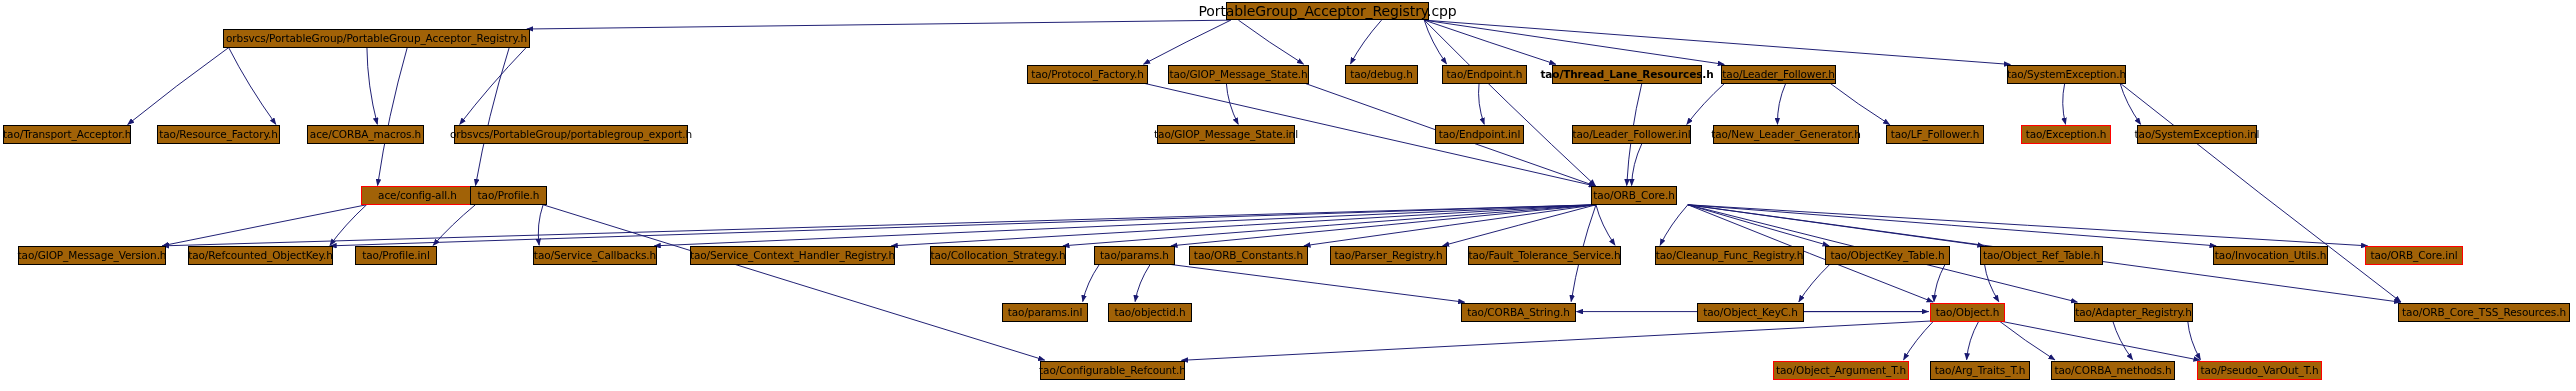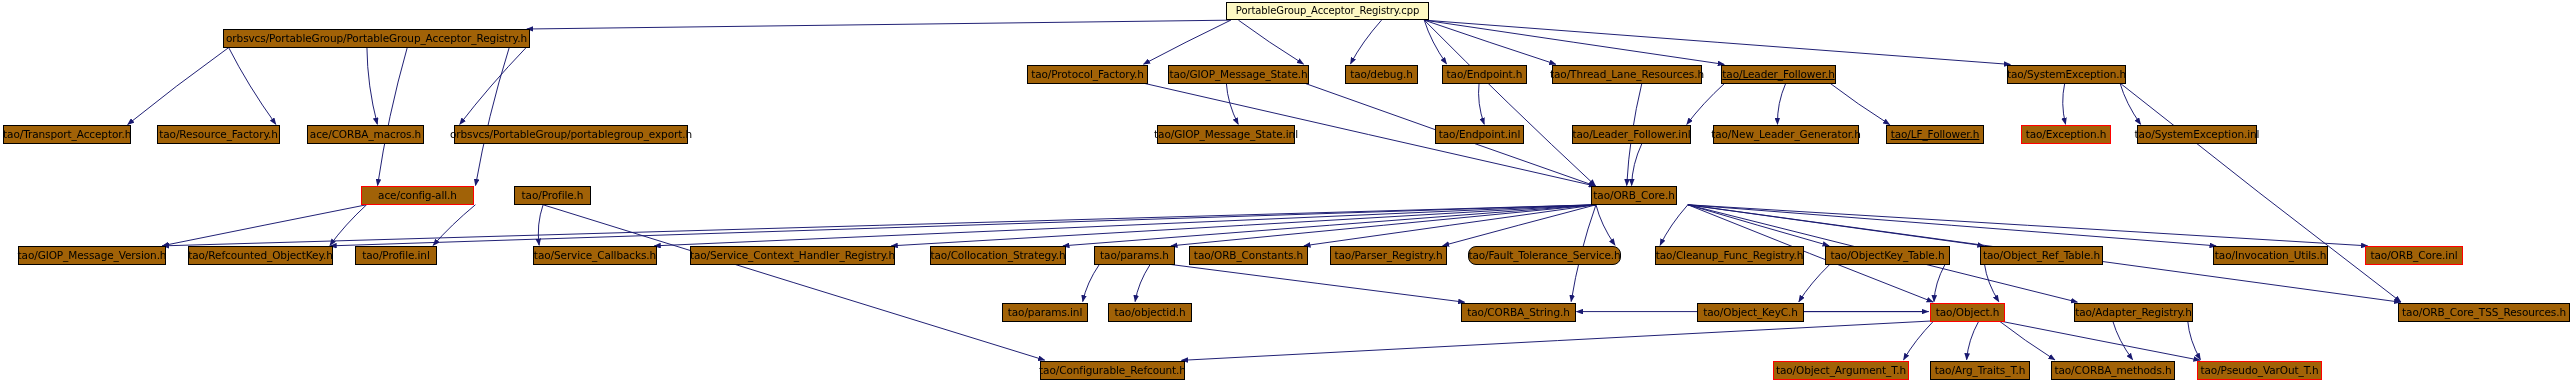--- a/index.html
+++ b/index.html
@@ -22,23 +22,23 @@
     line-height:1;
     white-space:nowrap;
     display:flex;
     align-items:center;
     justify-content:center;
     padding:0 4.8px;
     height:18.6px;
     letter-spacing:-0.1px;
   }
   .node.root{
-    background:#fef9c3;
+    background:#a16207;
     border:0.8px solid #000000;
-    font-size:10px;
+    font-size:14px;
   }
   .node.redborder{
     border:0.8px solid #ff0000;
   }
 </style>
 </head>
 <body>
 
 <div id="canvas">
   <svg id="edges" viewBox="0 0 3192 485" width="2576" height="391">
@@ -115,47 +115,47 @@
         <path d="M2712,398 Q2714.1411663701983,422.0246972717545 2727.6895982182887,446.04939454350904" fill="none" stroke="#191970" stroke-width="1.2" marker-end="url(#arrow)"></path>
       </g>
   </svg>
   <div id="node-layer">
       <div class="node root" style="left: 1226px; top: 1.6px; width: 203px;">PortableGroup_Acceptor_Registry.cpp</div>
       <div class="node" style="left: 223px; top: 29px; width: 307px;">orbsvcs/PortableGroup/PortableGroup_Acceptor_Registry.h</div>
       <div class="node" style="left: 1027px; top: 65px; width: 121px;">tao/Protocol_Factory.h</div>
       <div class="node" style="left: 1168px; top: 65px; width: 141px;">tao/GIOP_Message_State.h</div>
       <div class="node" style="left: 1345px; top: 65px; width: 73px;">tao/debug.h</div>
       <div class="node" style="left: 1442px; top: 65px; width: 85px;">tao/Endpoint.h</div>
-      <div class="node" style="left: 1552px; top: 65px; width: 150px;">tao/Thread_Lane_Resources.h</div>
+      <div class="node" style="left: 1552px; top: 65px; width: 150px; font-weight: bold;">tao/Thread_Lane_Resources.h</div>
       <div class="node" style="left: 1721px; top: 65px; width: 115px; text-decoration: underline;">tao/Leader_Follower.h</div>
       <div class="node" style="left: 2007px; top: 65px; width: 119px;">tao/SystemException.h</div>
       <div class="node" style="left: 3.2px; top: 125px; width: 128px;">tao/Transport_Acceptor.h</div>
       <div class="node" style="left: 157px; top: 125px; width: 123px;">tao/Resource_Factory.h</div>
       <div class="node" style="left: 307px; top: 125px; width: 117px;">ace/CORBA_macros.h</div>
       <div class="node" style="left: 454px; top: 125px; width: 234px;">orbsvcs/PortableGroup/portablegroup_export.h</div>
       <div class="node" style="left: 1157px; top: 125px; width: 138px;">tao/GIOP_Message_State.inl</div>
       <div class="node" style="left: 1435px; top: 125px; width: 89px;">tao/Endpoint.inl</div>
       <div class="node" style="left: 1572px; top: 125px; width: 119px; text-align: right;">tao/Leader_Follower.inl</div>
       <div class="node" style="left: 1713px; top: 125px; width: 146px;">tao/New_Leader_Generator.h</div>
-      <div class="node" style="left: 1886px; top: 125px; width: 98px; text-decoration: underline;">tao/LF_Follower.h</div>
+      <div class="node" style="left: 1886px; top: 125px; width: 98px;">tao/LF_Follower.h</div>
       <div class="node redborder" style="left: 2021px; top: 125px; width: 90px;">tao/Exception.h</div>
       <div class="node" style="left: 2137px; top: 125px; width: 120px;">tao/SystemException.inl</div>
       <div class="node redborder" style="left: 361px; top: 186px; width: 113px;">ace/config-all.h</div>
-      <div class="node" style="left: 470px; top: 186px; width: 77px; margin-left: 44px;">tao/Profile.h</div>
+      <div class="node" style="left: 470px; top: 186px; width: 77px;">tao/Profile.h</div>
       <div class="node" style="left: 1591px; top: 186px; width: 86px;">tao/ORB_Core.h</div>
       <div class="node" style="left: 18px; top: 246px; width: 148px;">tao/GIOP_Message_Version.h</div>
       <div class="node" style="left: 188px; top: 246px; width: 145px;">tao/Refcounted_ObjectKey.h</div>
       <div class="node" style="left: 355px; top: 246px; width: 82px;">tao/Profile.inl</div>
       <div class="node" style="left: 533px; top: 246px; width: 124px;">tao/Service_Callbacks.h</div>
       <div class="node" style="left: 690px; top: 246px; width: 205px;">tao/Service_Context_Handler_Registry.h</div>
       <div class="node" style="left: 930px; top: 246px; width: 136px;">tao/Collocation_Strategy.h</div>
       <div class="node" style="left: 1094px; top: 246px; width: 81px;">tao/params.h</div>
       <div class="node" style="left: 1189px; top: 246px; width: 119px;">tao/ORB_Constants.h</div>
       <div class="node" style="left: 1330px; top: 246px; width: 117px;">tao/Parser_Registry.h</div>
-      <div class="node" style="left: 1468px; top: 246px; width: 153px; border-radius: 8px;">tao/Fault_Tolerance_Service.h</div>
+      <div class="node" style="left: 1468px; top: 246px; width: 153px;">tao/Fault_Tolerance_Service.h</div>
       <div class="node" style="left: 1655px; top: 246px; width: 149px;">tao/Cleanup_Func_Registry.h</div>
       <div class="node" style="left: 1825px; top: 246px; width: 125px;">tao/ObjectKey_Table.h</div>
       <div class="node" style="left: 1980px; top: 246px; width: 123px;">tao/Object_Ref_Table.h</div>
       <div class="node" style="left: 2213px; top: 246px; width: 115px;">tao/Invocation_Utils.h</div>
       <div class="node redborder" style="left: 2365px; top: 246px; width: 98px;">tao/ORB_Core.inl</div>
       <div class="node" style="left: 1002px; top: 303px; width: 86px;">tao/params.inl</div>
       <div class="node" style="left: 1108px; top: 303px; width: 84px;">tao/objectid.h</div>
       <div class="node" style="left: 1461px; top: 303px; width: 115px;">tao/CORBA_String.h</div>
       <div class="node" style="left: 1697px; top: 303px; width: 107px;">tao/Object_KeyC.h</div>
       <div class="node redborder" style="left: 1930px; top: 303px; width: 75px;">tao/Object.h</div>

